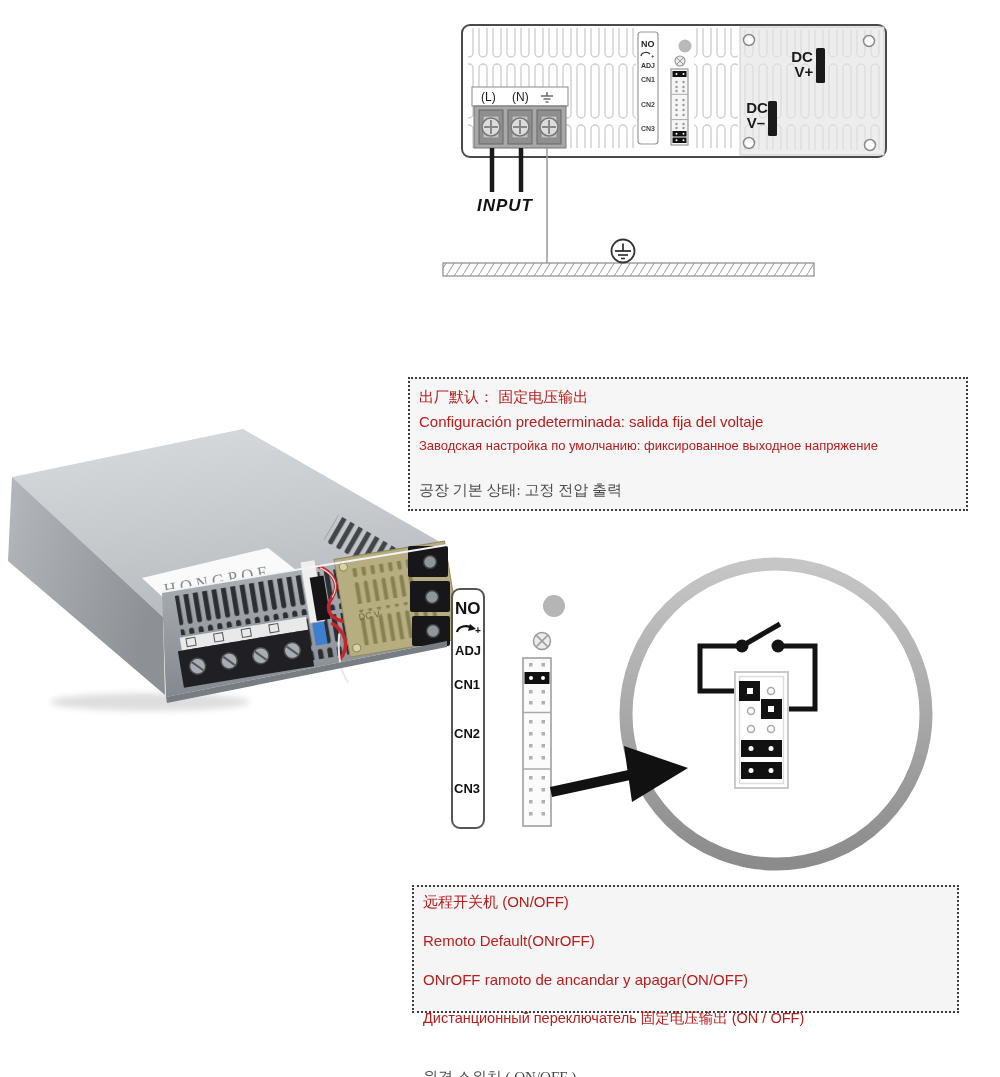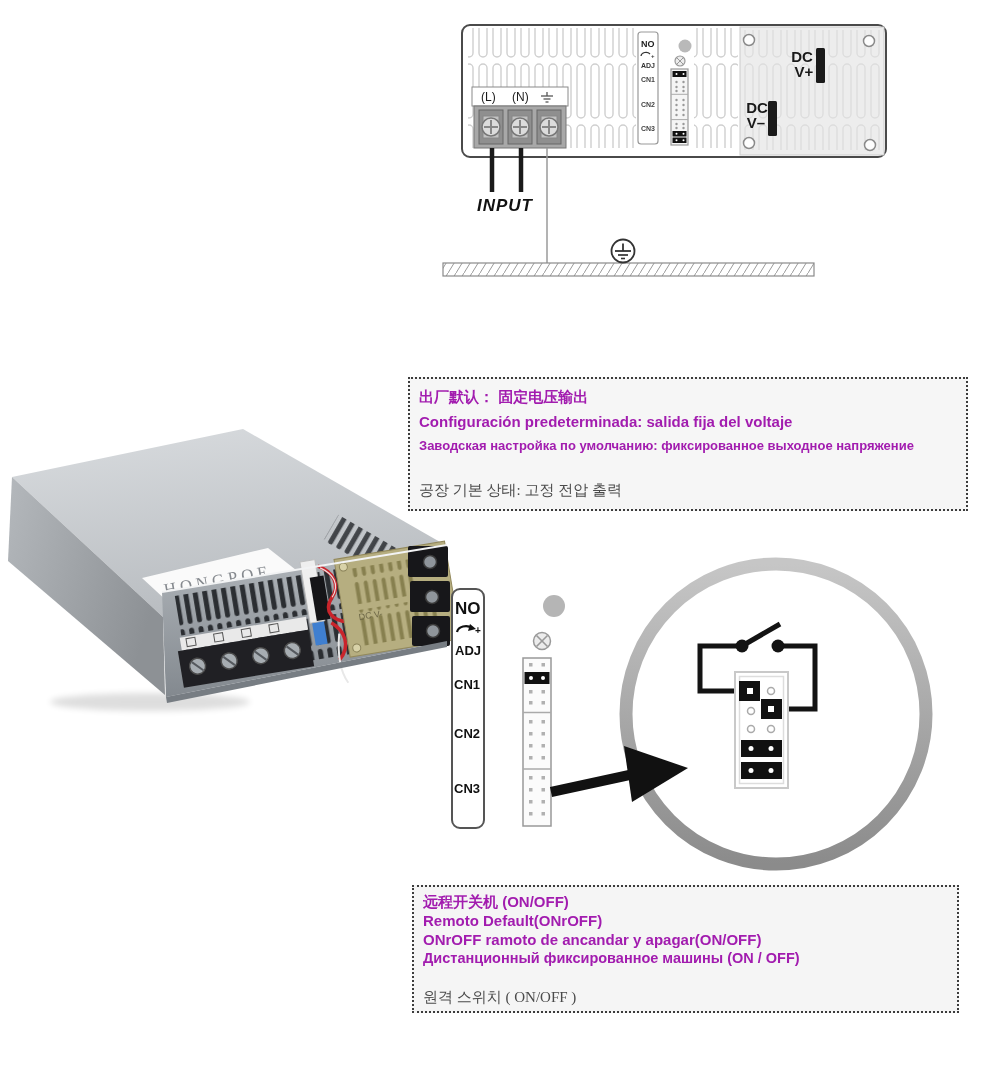--- a/index.html
+++ b/index.html
@@ -11,21 +11,21 @@
   
   .note-box{
     position:absolute;
     border:2px dotted #3c3c3c;
     background:#f6f6f6;
     box-sizing:border-box;
     display:flex;flex-direction:column;justify-content:space-around;
     padding:6px 9px;
   }
   .note-line{
-    font-weight:bold;font-size:15px;color:#a21caf;white-space:nowrap;
+    font-weight:normal;font-size:15px;color:#b91c1c;white-space:nowrap;
     line-height:1.25;
   }
   .note-line.tight{font-size:13px;}
   .note-line.mid{font-size:14.5px;}
   .note-line.serif{
     font-family:"Liberation Serif","DejaVu Serif",serif;
     font-weight:normal;color:#4a4a4a;font-size:15px;margin-top:21px;
   }
   svg{position:absolute;display:block;}
   svg text{user-select:none;}
@@ -350,19 +350,19 @@
         <circle cx="771" cy="770.5" r="2.5" fill="#ffffff"></circle>
     </g>
   </g>
 
   <g>
     <line x1="551" y1="792" x2="634" y2="774" stroke="#111111" stroke-width="10"></line>
     <polygon points="624,746 688,768 632,802" fill="#111111"></polygon>
   </g>
 </svg>
 
-<div class="note-box" style="left:412px;top:885px;width:547px;height:128px;background:#f5f5f5;">
+<div class="note-box" style="left:412px;top:885px;width:547px;height:128px;background:#f5f5f5;gap:20px;">
   <div class="note-line">远程开关机  (ON/OFF)</div>
   <div class="note-line">Remoto Default(ONrOFF)</div>
   <div class="note-line">ONrOFF ramoto de ancandar y apagar(ON/OFF)</div>
-  <div class="note-line mid">Дистанционный фиксированное машины (ON / OFF)</div>
+  <div class="note-line mid">Дистанционный переключатель 固定电压输出 (ON / OFF)</div>
   <div class="note-line serif">원격 스위치 ( ON/OFF )</div>
 </div>
 
 </body></html>

